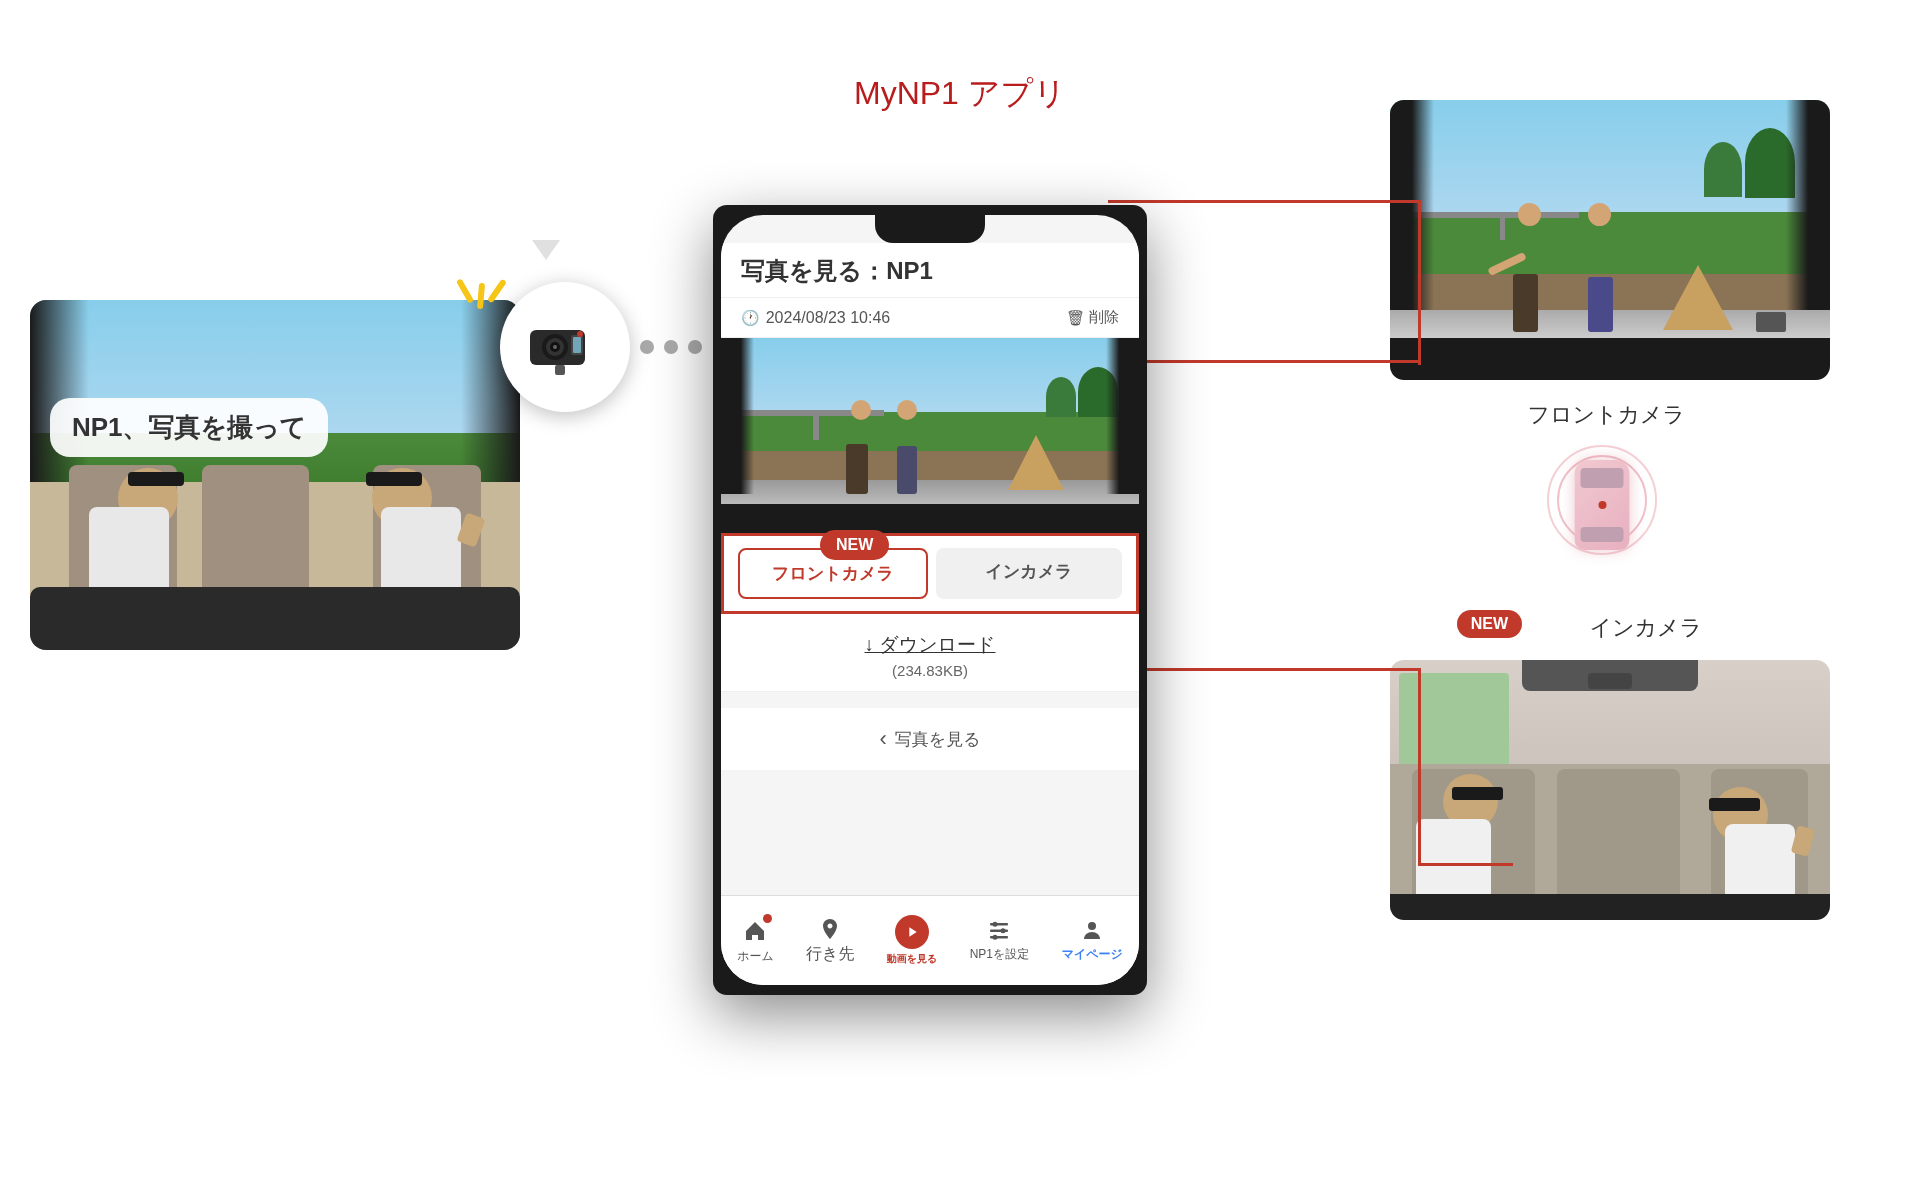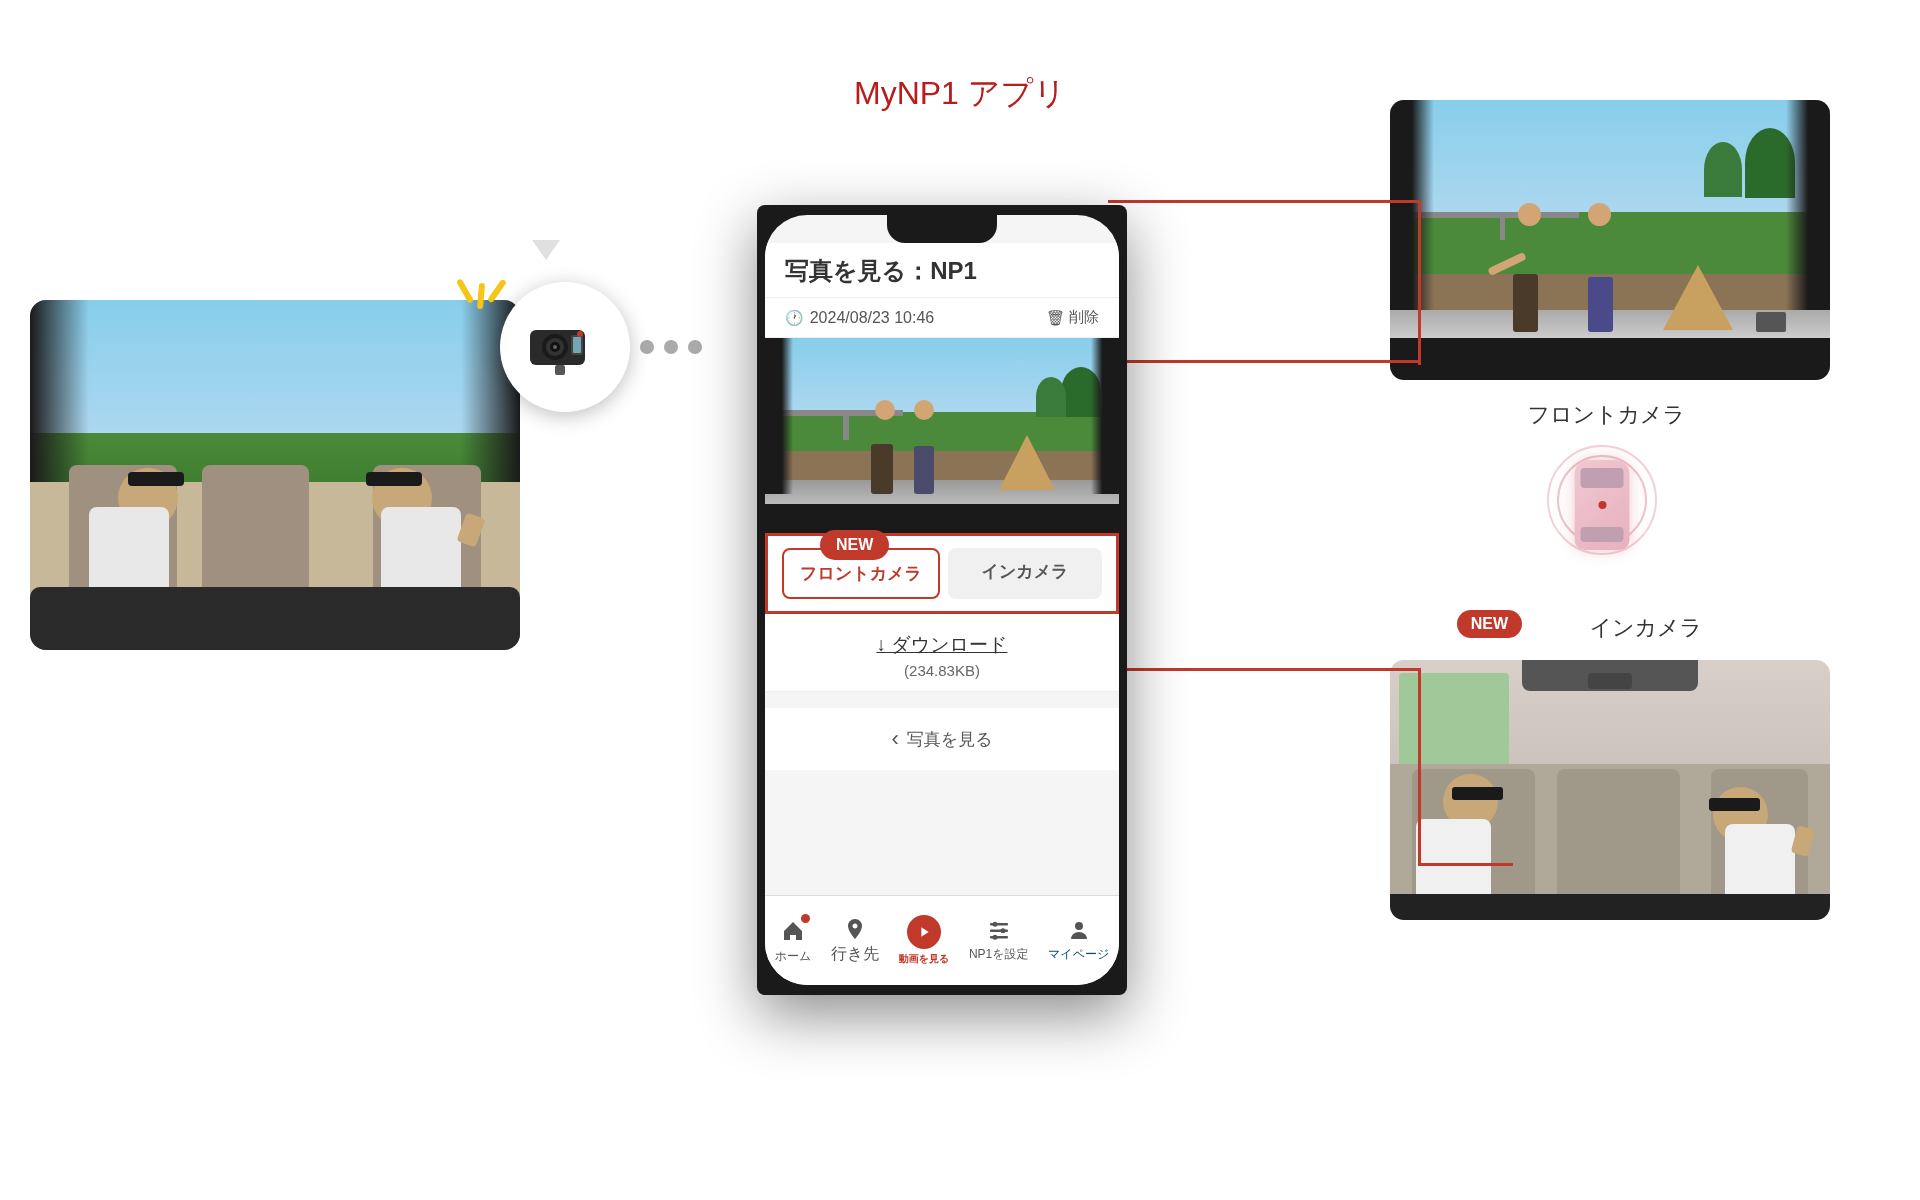--- a/index.html
+++ b/index.html
@@ -66,20 +66,23 @@
     <div style="position:absolute; bottom:18%; left:12%; width:80px; height:80px; background:#e8e8e8; border-radius:8px 8px 0 0;"></div>
 
     <div style="position:absolute; bottom:35%; right:18%; width:60px; height:60px; border-radius:50%; background:#c8a878;"></div>
 
     <div style="position:absolute; bottom:47%; right:20%; width:56px; height:14px; background:#1a1a1a; border-radius:4px;"></div>
 
     <div style="position:absolute; bottom:18%; right:12%; width:80px; height:80px; background:#e8e8e8; border-radius:8px 8px 0 0;"></div>
 
     <div style="position:absolute; bottom:30%; right:8%; width:20px; height:30px; background:#c8a878; border-radius:4px; transform:rotate(20deg);"></div>
 
+    <div style="position:absolute; top:28%; left:20px; background:rgba(255,255,255,0.92); border-radius:20px; padding:12px 22px; font-size:26px; font-weight:bold; color:#333;">
+      <span>NP1、写真を撮って</span>
+    </div>
   </div>
 
 
   <div style="position:absolute; left:532px; top:240px; width:0; height:0; border-left:14px solid transparent; border-right:14px solid transparent; border-top:20px solid #e0e0e0; z-index:10;"></div>
 
   <div style="position:absolute; left:462px; top:278px; z-index:11;">
     <div style="position:absolute; width:6px; height:26px; background:#f5c518; border-radius:3px; transform:rotate(-30deg); top:0; left:0;"></div>
     <div style="position:absolute; width:6px; height:26px; background:#f5c518; border-radius:3px; transform:rotate(5deg); top:5px; left:16px;"></div>
     <div style="position:absolute; width:6px; height:26px; background:#f5c518; border-radius:3px; transform:rotate(35deg); top:0px; left:32px;"></div>
   </div>
@@ -103,21 +106,21 @@
       <circle cx="55" cy="14" r="3" fill="#c0392b"></circle>
     </svg>
   </div>
 
   <div style="position:absolute; left:640px; top:340px; display:flex; gap:10px; align-items:center; z-index:11;">
     <div style="width:14px; height:14px; border-radius:50%; background:#aaa;"></div>
     <div style="width:14px; height:14px; border-radius:50%; background:#aaa;"></div>
     <div style="width:14px; height:14px; border-radius:50%; background:#aaa;"></div>
   </div>
 
-  <div style="position:absolute; left:50%; top:50%; transform:translate(-50%,-50%) translateX(-30px); width:370px; height:790px; background:#1a1a1a; border-radius:8px; box-shadow:0 20px 60px rgba(0,0,0,0.45); z-index:20; overflow:hidden;margin-left:12px;">
+  <div style="position:absolute; left:50%; top:50%; transform:translate(-50%,-50%) translateX(-30px); width:434px; height:790px; background:#1a1a1a; border-radius:14px; box-shadow:0 20px 60px rgba(0,0,0,0.45); z-index:20; overflow:hidden;">
 
     <div style="position:absolute; top:10px; left:8px; right:8px; bottom:10px; background:#f5f5f5; border-radius:42px; overflow:hidden;">
 
       <div style="width:110px; height:28px; background:#1a1a1a; border-radius:0 0 18px 18px; margin:0 auto; position:relative; z-index:5;"></div>
 
       <div style="background:#fff; padding:12px 20px 10px 20px; font-size:24px; font-weight:bold; color:#333; border-bottom:1px solid #eee;">
         <span>写真を見る：NP1</span>
       </div>
 
       <div style="background:#fff; padding:10px 20px; display:flex; align-items:center; justify-content:space-between; border-bottom:1px solid #eee;">
@@ -217,21 +220,21 @@
             <circle cx="8" cy="18.25" r="2.5" fill="#555"></circle>
           </svg>
           <span style="font-size:12px; color:#555;">NP1を設定</span>
         </div>
 
         <div style="display:flex; flex-direction:column; align-items:center; gap:3px;">
           <svg width="24" height="24" viewBox="0 0 24 24" fill="#555">
             <circle cx="12" cy="7" r="4"></circle>
             <path d="M4 20c0-4 3.58-7 8-7s8 3 8 7"></path>
           </svg>
-          <span style="font-size:12px; color:#0c4a6e;">マイページ</span>
+          <span style="font-size:12px; color:#3b82f6;font-weight:bold;">マイページ</span>
         </div>
       </div>
     </div>
   </div>
 
   <div style="position:absolute; left:820px; top:530px; background:#c0392b; color:#fff; font-size:16px; font-weight:bold; padding:6px 16px; border-radius:20px; z-index:25;">NEW</div>
 
   <div style="position:absolute; left:1108px; top:360px; width:310px; height:3px; background:#c0392b; z-index:15;"></div>
 
   <div style="position:absolute; left:1418px; top:200px; width:3px; height:165px; background:#c0392b; z-index:15;"></div>

